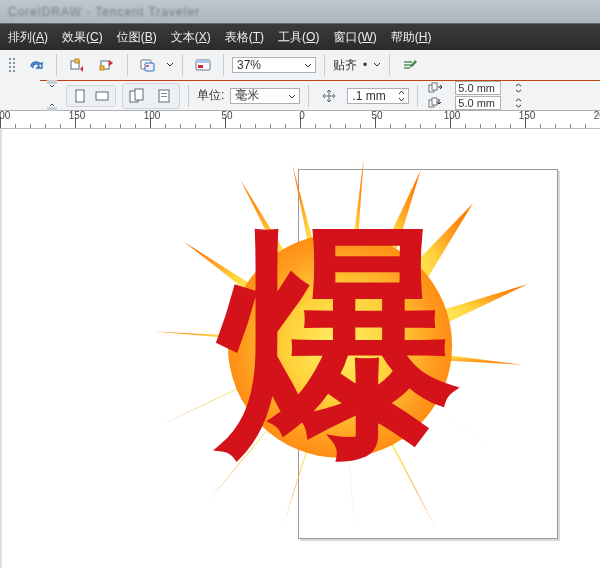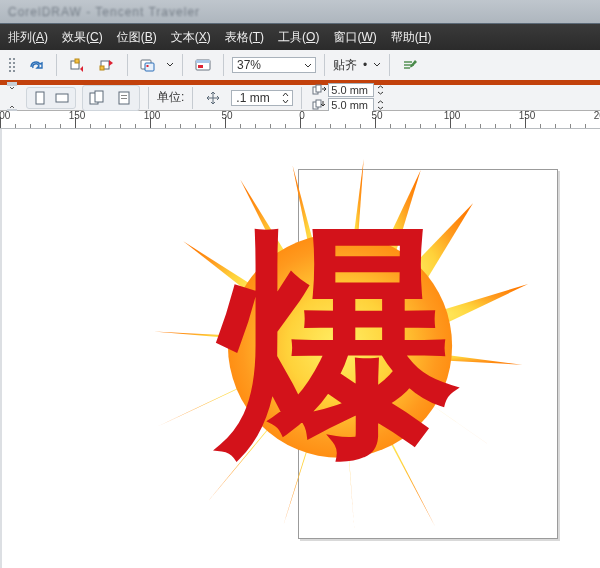--- a/index.html
+++ b/index.html
@@ -9,37 +9,37 @@
   .titlebar { height: 24px; background: linear-gradient(#bfc6cd, #aeb6be); border-bottom: 1px solid #5c6a78; display:flex; align-items:center; padding:0 8px; color:#3a4450; font-size:12px; }
   .titlebar .blur { filter: blur(1px); opacity:.55; letter-spacing:1px;}
 
   
   .menubar { height: 26px; background: linear-gradient(#3a3a3a, #2b2b2b); display:flex; align-items:center; padding:0 8px; gap:14px; font-size:12px; color:#eee; }
   .menubar .item u { text-decoration: underline; }
 
   
   .toolbars { background:#f2f3f5; border-bottom:1px solid #b0b0b0; }
   .trow { height:30px; display:flex; align-items:center; padding:0 6px; gap:6px; font-size:12px; color:#333; }
-  .trow + .trow { border-top:5px solid #c2410c; }
+  .trow + .trow { border-top:1px solid #c2410c;margin-left:40px; }
   .sep { width:1px; height:22px; background:#c6cbd1; margin:0 2px;}
   .tbtn { width:24px; height:22px; border:1px solid transparent; border-radius:2px; display:flex; align-items:center; justify-content:center; background:transparent;}
   .tbtn svg { display:block; }
   .micro { width:12px; height:22px; display:flex; align-items:center; justify-content:center; }
   .micro svg { display:block; }
   .grp { display:flex; align-items:center; background:#eceff3; border:1px solid #cfd5db; border-radius:3px; padding:1px 3px; gap:2px;}
   .label { color:#333; }
   .select, .input { height:16px; border:1px solid #a9b2bb; background:#fff; font-size:12px; padding:0 18px 0 4px; position:relative; display:inline-flex; align-items:center; }
   .select { min-width:52px; }
   .select .caret, .input .caret { position:absolute; right:3px; top:4px; }
   .input { min-width:48px; padding-right:14px; }
   .spin { position:absolute; right:1px; top:0; bottom:0; width:11px; display:flex; flex-direction:column; }
   .spin div { flex:1; display:flex; align-items:center; justify-content:center; }
   .mini { width:18px; height:18px; }
   .dimrow { display:flex; flex-direction:column; gap:1px; margin-left:2px;}
-  .dimrow .line { display:flex; align-items:center; gap:2px; height:14px;}
+  .dimrow .line { display:flex; align-items:center; gap:13px; height:14px;}
   .dimrow svg { display:block; }
   .dimrow .val { font-size:11px; width:46px; border:1px solid #a9b2bb; background:#fff; height:14px; line-height:12px; padding:0 2px; }
 
   
   .ruler-wrap { position:relative; height:18px; background:#fff; overflow:hidden; border-bottom:1px solid #b8bcc0;}
   .ruler { position:absolute; top:0; left:0; right:0; height:18px; font-size:10px; color:#444; }
   .tick { position:absolute; top:0; height:18px; }
   .tick.major::before { content:""; position:absolute; bottom:0; left:0; width:1px; height:12px; background:#555;}
   .tick.minor::before { content:""; position:absolute; bottom:0; left:0; width:1px; height:5px; background:#888;}
   .tick .num { position:absolute; top:-1px; left:-10px; width:24px; text-align:center; }
@@ -205,20 +205,28 @@
         <svg width="16" height="16">
             <rect x="3" y="2" width="10" height="12" fill="#fff" stroke="#5c6a78"></rect>
             <rect x="5" y="5" width="6" height="1" fill="#888"></rect>
             <rect x="5" y="8" width="6" height="1" fill="#888"></rect>
           </svg>
       </button>
     </div>
     <div class="sep"></div>
 
     <span class="label">单位:</span>
+    <div class="select" style="min-width:70px;">
+      <span>毫米</span>
+      <span class="caret">
+          <svg width="8" height="8">
+            <path d="M1 2l3 3 3-3" fill="none" stroke="#333"></path>
+          </svg>
+        </span>
+    </div>
     <div class="sep"></div>
 
     <button class="tbtn">
       <svg width="16" height="16">
           <g stroke="#5c6a78" fill="none">
             <path d="M8 2v12M2 8h12"></path>
             <path d="M8 2l-2 2M8 2l2 2M8 14l-2-2M8 14l2-2M2 8l2-2M2 8l2 2M14 8l-2-2M14 8l-2 2"></path>
           </g>
         </svg>
     </button>

